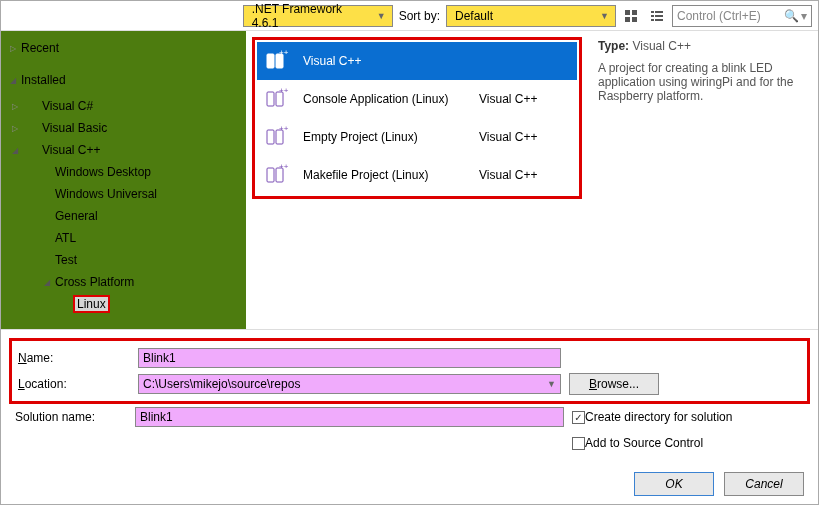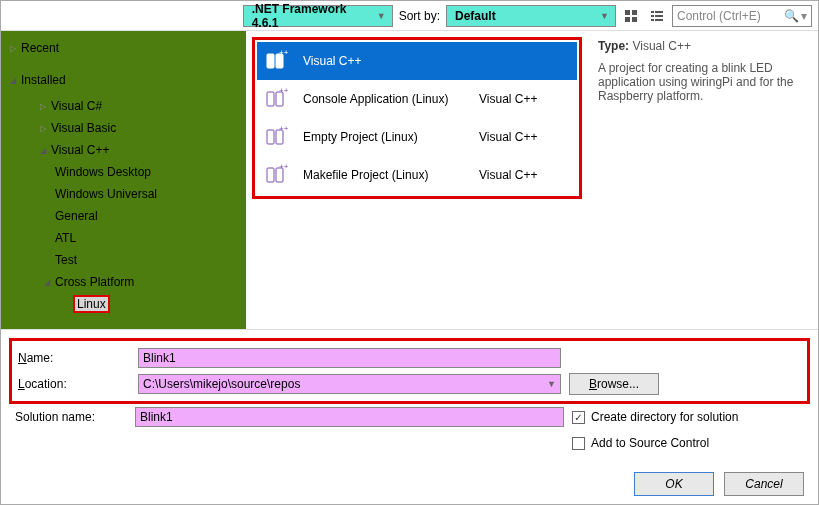--- a/index.html
+++ b/index.html
@@ -3,38 +3,38 @@
 <meta charset="utf-8">
 <style>
 * { box-sizing: border-box; font-family: "Segoe UI", Arial, sans-serif; }
 body { margin: 0; padding: 0; background: #fff; }
 .dialog { width: 819px; height: 505px; border: 1px solid #aaa; background: #fff; display: flex; flex-direction: column; }
 .titlebar { height: 30px; display: flex; align-items: center; padding: 0 8px; font-size: 12px; }
 .titlebar .title { flex: 1; }
 .titlebar .btn { width: 40px; height: 28px; display: flex; align-items: center; justify-content: center; font-size: 13px; color: #333; }
 .toolbar { height: 30px; display: flex; align-items: center; padding: 0 6px; gap: 4px; border-bottom: 1px solid #ddd; }
 .toolbar-spacer { flex: 1; }
-.combo { border: 1px solid #888; height: 22px; background: #5eead4; font-size: 12px; display: flex; align-items: center; padding: 0 4px; font-weight: bold; }
+.combo { border: 1px solid #888; height: 22px; background: #fde047; font-size: 12px; display: flex; align-items: center; padding: 0 4px; }
 .combo .val { flex: 1; padding: 0 4px; }
 .combo .chev { font-size: 9px; color: #666; padding: 0 2px; }
 .framework-combo { width: 150px; }
 .sortby-label { font-size: 12px; margin: 0 2px; }
 .sortby-combo { width: 170px; }
 .icon-btn { width: 22px; height: 22px; border: 1px solid transparent; display: flex; align-items: center; justify-content: center; font-size: 12px; }
 .search-box { border: 1px solid #888; height: 22px; width: 140px; display: flex; align-items: center; padding: 0 4px; font-size: 12px; color: #888; }
 .search-box .ph { flex: 1; }
 .main { flex: 1; display: flex; overflow: hidden; }
 .left-tree { width: 245px; background: #4d7c0f; font-size: 12px; padding: 6px 0; overflow: auto; }
 .tree-item { display: flex; align-items: center; height: 22px; padding-left: 6px; cursor: default; }
 .tree-item .exp { width: 12px; text-align: center; font-size: 9px; color: #666; }
 .tree-item .exp.expanded::before { content: "◢"; font-size: 8px; color: #555;}
 .tree-item .exp.collapsed::before { content: "▷"; font-size: 8px; color: #888;}
 .tree-item .lbl { padding-left: 2px; }
 .tree-item.depth0 { padding-left: 6px; font-weight: normal; }
-.tree-item.depth1 { padding-left: 36px; }
+.tree-item.depth1 { padding-left: 8px; gap: 19px; }
 .tree-item.depth2 { padding-left: 40px; }
 .tree-item.depth3 { padding-left: 60px; }
 .highlight-red { border: 2px solid #d00; display: inline-block; padding: 0 2px; }
 .center { flex: 1; padding: 6px 6px; overflow: auto; }
 .template-list { border: 3px solid #d00; padding: 2px; }
 .template-item { display: flex; align-items: center; height: 38px; padding: 0 8px; font-size: 12px; }
 .template-item.selected { background: #0a6ed1; color: #fff; }
 .template-item .icon { width: 26px; height: 26px; display:flex; align-items:center; justify-content:center; margin-right: 12px; }
 .template-item .name { flex: 1; }
 .template-item .lang { width: 90px; text-align: left; }
@@ -43,21 +43,21 @@
 .right-desc .type-label { font-weight: bold; color: #333; }
 .bottom-form { border-top: 1px solid #ddd; padding: 8px 8px; }
 .form-red-box { border: 3px solid #d00; padding: 4px 6px; }
 .form-row { display: flex; align-items: center; height: 26px; font-size: 12px; }
 .form-row .flabel { width: 120px; }
 .form-row .underline { text-decoration: underline; }
 .form-row .finput { flex: 1; border: 1px solid #888; height: 20px; padding: 0 4px; background: #f0abfc; display: flex; align-items: center; }
 .form-row .finput.combo-like { display: flex; }
 .form-row .browse-space { width: 240px; padding-left: 8px; }
 .browse-btn { border: 1px solid #888; background: #e8e8e8; height: 22px; width: 90px; font-size: 12px; display: inline-flex; align-items: center; justify-content: center; }
-.checkbox-row { display: flex; align-items: center; gap: 6px; font-size: 12px; height: 20px; }
+.checkbox-row { display: flex; align-items: center; font-size: 12px; height: 20px; }
 .checkbox { width: 13px; height: 13px; border: 1px solid #666; background: #fff; display: inline-flex; align-items: center; justify-content: center; font-size: 10px; }
 .checkbox.checked::after { content: "✓"; color: #333; }
 .footer-btns { display: flex; justify-content: flex-end; padding: 8px 14px; gap: 10px; }
 .dlg-btn { border: 1px solid #888; background: #e8e8e8; height: 24px; width: 80px; font-size: 12px; display: inline-flex; align-items: center; justify-content: center; font-style: italic; }
 .dlg-btn.default { border: 1px solid #3b82d1; }
 svg.proj-icon { width:26px; height:26px; }
 </style>
 </head>
 <body>
 

